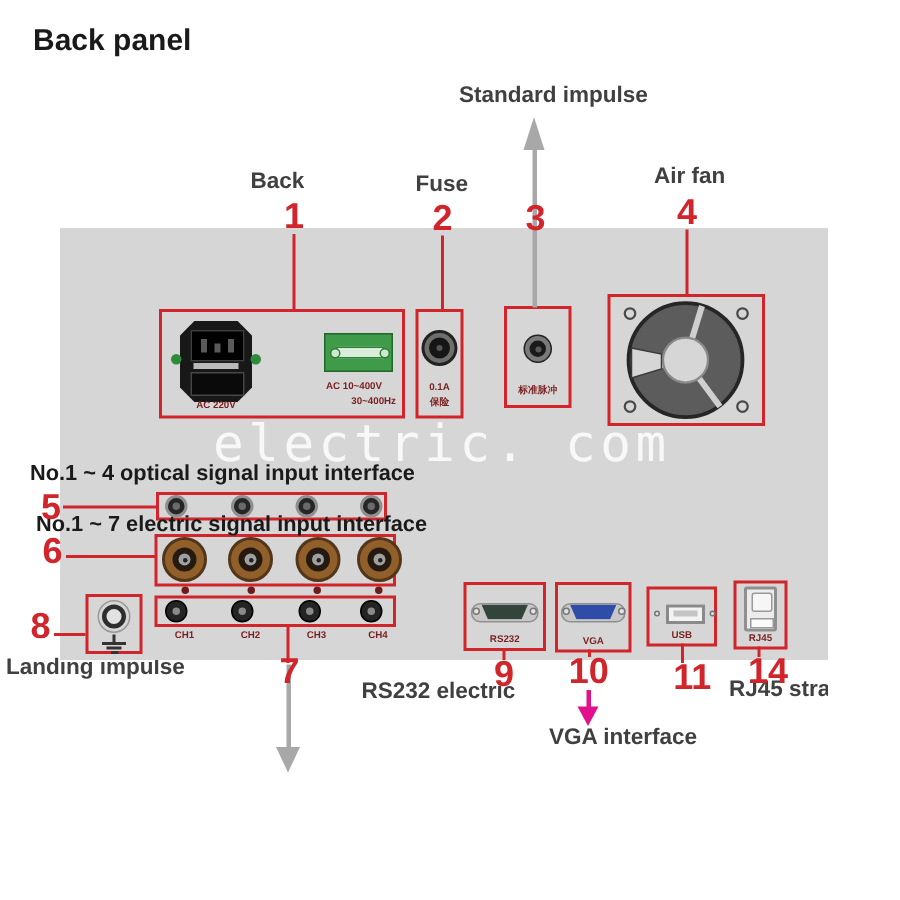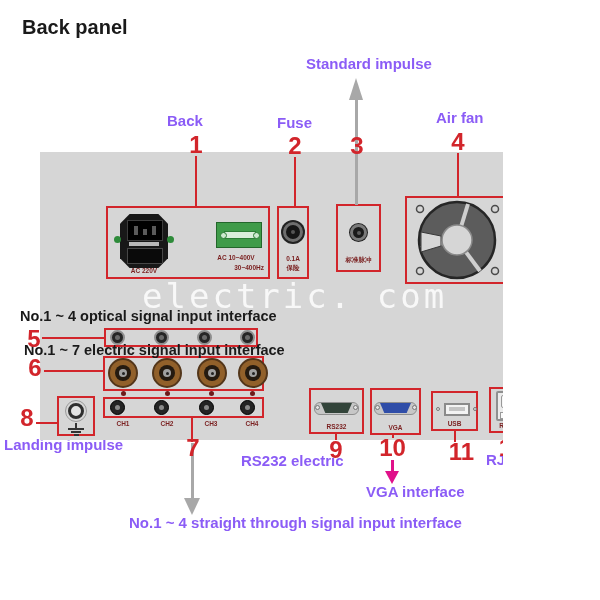--- a/index.html
+++ b/index.html
@@ -1,20 +1,20 @@
 <!DOCTYPE html>
 <html><head>
 <meta charset="utf-8">
 <style>
   html,body{margin:0;padding:0;background:#ffffff;}
-  #canvas{position:relative;width:503px;height:600px;background:#ffffff;overflow:hidden;
+  #canvas{position:relative;width:552px;height:600px;background:#ffffff;overflow:hidden;
           font-family:"Liberation Sans",sans-serif;}
   .abs{position:absolute;}
   .title{position:absolute;font-size:20px;font-weight:bold;color:#1a1a1a;}
-  .lbl{position:absolute;font-size:15px;font-weight:bold;color:#8b5cf6;white-space:nowrap;}
+  .lbl{position:absolute;font-size:15px;font-weight:bold;color:#404040;white-space:nowrap;}
   .lbl-sm{position:absolute;font-size:14.5px;font-weight:bold;color:#1a1a1a;white-space:nowrap;z-index:6;}
   .num{position:absolute;font-size:24px;font-weight:bold;color:#d2252b;line-height:1;text-align:center;z-index:7;}
   .panel{position:absolute;left:40px;top:152px;width:518px;height:288px;background:#d6d6d6;z-index:1;}
   .rbox{position:absolute;border:2px solid #d2252b;box-sizing:border-box;z-index:3;}
   .rl{position:absolute;background:#d2252b;z-index:4;}
   .grayshaft{position:absolute;background:#a8a8a8;z-index:5;}
   .tri{position:absolute;width:0;height:0;z-index:5;}
   .tiny{position:absolute;font-size:6.5px;font-weight:bold;color:#7a1f1f;text-align:center;white-space:nowrap;}
   .watermark{position:absolute;left:142px;top:276px;z-index:10;color:rgba(255,255,255,0.82);
              font-family:"DejaVu Sans Mono",monospace;font-size:34px;letter-spacing:3px;font-weight:normal;pointer-events:none;}
@@ -174,21 +174,20 @@
   </div>
   <div class="chlbl" style="left:108px;top:420px;">CH1</div>
   <div class="chlbl" style="left:152px;top:420px;">CH2</div>
   <div class="chlbl" style="left:196px;top:420px;">CH3</div>
   <div class="chlbl" style="left:237px;top:420px;">CH4</div>
 
   <div class="rl" style="left:191px;top:416px;width:2px;height:26px;"></div>
   <div class="num" style="left:186px;top:436px;width:14px;">7</div>
   <div class="grayshaft" style="left:191px;top:443px;width:2.5px;height:56px;"></div>
   <div class="tri" style="left:184px;top:498px;border-left:8px solid transparent;border-right:8px solid transparent;border-top:17px solid #a8a8a8;"></div>
-  <div class="lbl" style="left:129px;top:514px;">No.1 ~ 4 straight through signal input interface</div>
 
   <div class="num" style="left:20px;top:406px;width:14px;">8</div>
   <div class="rl" style="left:36px;top:422px;width:21px;height:2px;"></div>
   <div class="rbox" style="left:57px;top:396px;width:38px;height:40px;">
     <div class="circ" style="left:6px;top:2px;width:22px;height:22px;border:1px solid #9a9a9a;"></div>
     <div class="circ" style="left:9px;top:5px;width:16px;height:16px;border:3px solid #2e2e2e;background:#e2e2e2;"></div>
     <div class="abs" style="left:16px;top:25px;width:2px;height:5px;background:#333;"></div>
     <div class="abs" style="left:9px;top:30px;width:16px;height:2px;background:#333;"></div>
     <div class="abs" style="left:12px;top:33px;width:10px;height:2px;background:#333;"></div>
     <div class="abs" style="left:14.5px;top:36px;width:5px;height:2px;background:#333;"></div>

